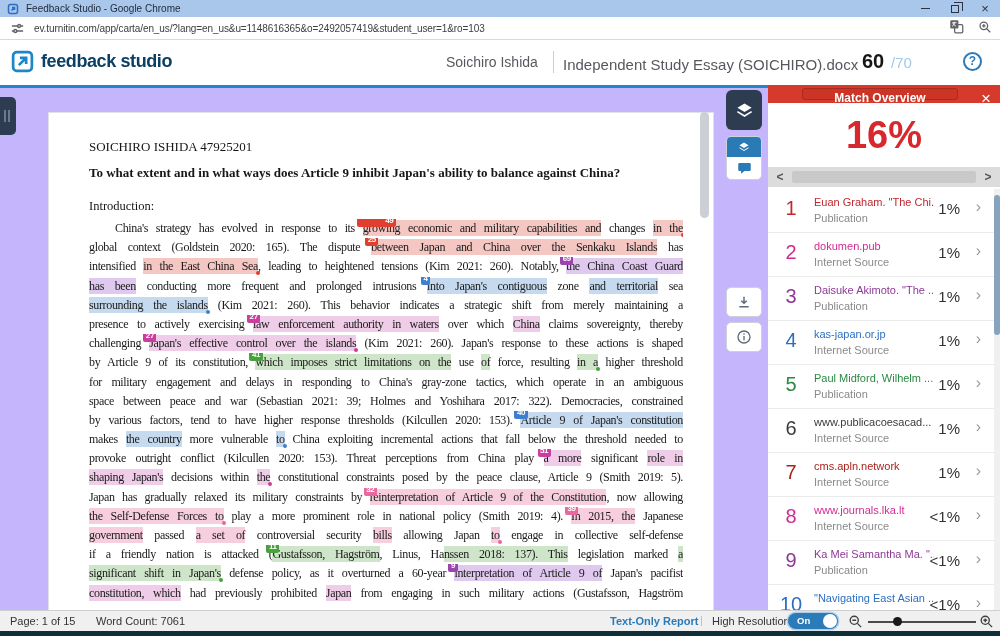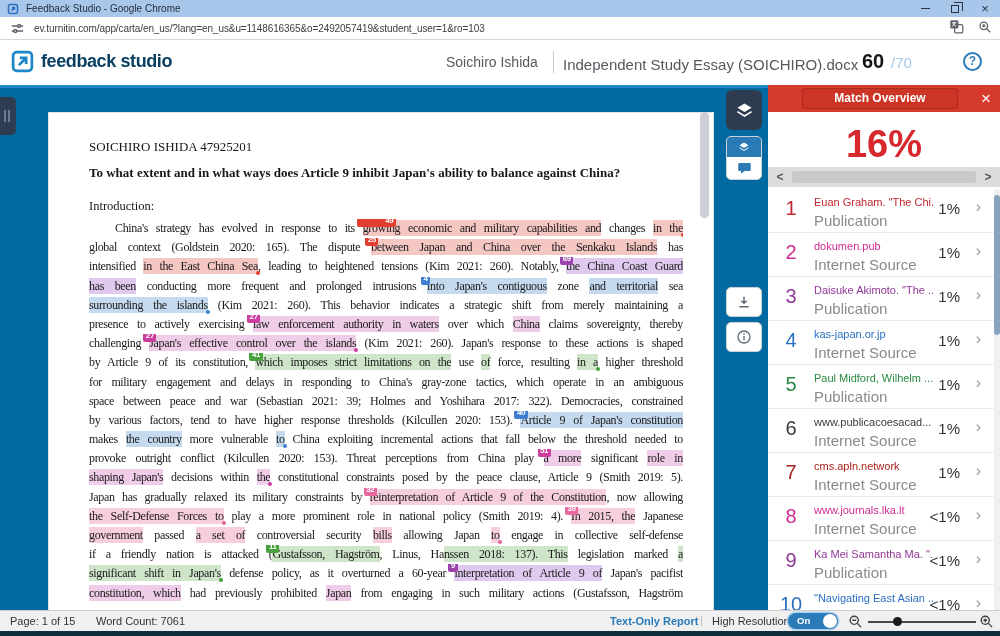--- a/index.html
+++ b/index.html
@@ -1,17 +1,17 @@
 <!DOCTYPE html>
 <html><head>
 <meta charset="utf-8">
 <style>
   * { margin:0; padding:0; box-sizing:border-box; }
   body { font-family:"Liberation Sans", sans-serif; background:#888; }
-  #screen { position:relative; width:1000px; height:636px; background:#0369a1; overflow:hidden; }
+  #screen { position:relative; width:1000px; height:636px; background:#c4b5fd; overflow:hidden; }
 
   
   #titlebar { position:absolute; left:0; top:0; width:1000px; height:17px; background:#a9c6eb; display:flex; align-items:center; }
   #titlebar .favicon { margin-left:7px; width:12px; height:12px; }
   #titlebar .title { margin-left:7px; font-size:10px; color:#1e2a38; }
   .wincontrols { position:absolute; right:0; top:0; height:17px; display:flex; align-items:center; }
   .wc { width:30px; height:17px; display:flex; align-items:center; justify-content:center; color:#2c3441; font-size:11px; cursor:default; }
   .wc .minbar { width:9px; height:1.5px; background:#2c3441; display:block; }
   .wc .rest { width:8px; height:8px; border:1.2px solid #2c3441; position:relative; background:#a9c6eb; }
   .wc .rest::before { content:""; position:absolute; left:2px; top:-4px; width:8px; height:8px; border:1.2px solid #2c3441; border-left:none; border-bottom:none; }
@@ -61,33 +61,33 @@
   #tb-comment-card .bubble { height:23px; display:flex; align-items:center; justify-content:center; color:#2a7ab5; }
   #tb-sim-card { top:186px; height:94px; background:#fff; border:1px solid #efb4ab; border-radius:5px; overflow:hidden; }
   #tb-sim-card .cellA { height:45px; background:#d8382b; color:#fff; display:flex; flex-direction:column; align-items:center; justify-content:center; gap:1px; }
   #tb-sim-card .cellA .num { font-size:12px; font-weight:bold; line-height:1; }
   #tb-sim-card .cellB, #tb-sim-card .cellC { height:24px; display:flex; align-items:center; justify-content:center; color:#d8382b; border-top:1px solid #f2d3cd; }
   #tb-download { top:287px; height:30px; background:#fff; border:1px solid #ccd2d8; border-radius:5px; display:flex; align-items:center; justify-content:center; color:#5f6b76; }
   #tb-info { top:322px; height:30px; background:#fff; border:1px solid #ccd2d8; border-radius:5px; display:flex; align-items:center; justify-content:center; color:#5f6b76; }
 
   
   #panel { position:absolute; left:768px; top:85px; width:232px; height:525px; background:#fff; }
-  #panel-header { position:relative; height:27px; background:#d53a2c; }
+  #panel-header { position:relative; height:18px; background:#d53a2c; }
   #panel-title { position:absolute; left:34px; right:42px; top:3px; bottom:3px; background:#cc3526; border:1px solid #a92b20; border-radius:3px; color:#fff; font-size:12px; font-weight:bold; text-align:center; line-height:19px; }
   #panel-close { position:absolute; right:9px; top:1px; color:#fff; font-size:17px; line-height:25px; }
   #panel-percent { margin-top:8px; height:48px; text-align:center; font-size:38px; font-weight:bold; color:#d7282d; line-height:48px; }
   #panel-nav { position:absolute; left:0; top:82px; width:232px; height:20px; background:#dcdcdc; }
   #panel-nav .track { position:absolute; left:24px; right:24px; top:4px; bottom:4px; background:#c9c9c9; border-radius:2px; }
   .nav-arrow { position:absolute; top:0; width:24px; height:20px; text-align:center; line-height:20px; font-size:12px; color:#555; font-weight:bold; }
   #nav-prev { left:0; } #nav-next { right:0; }
   #source-list { position:absolute; left:0; top:104px; width:226px; height:421px; overflow:hidden; }
   .src-row { position:relative; height:44px; border-bottom:1px solid #ebebeb; }
   .src-num { position:absolute; left:8px; top:8px; width:30px; font-size:20px; text-align:center; }
   .src-title { position:absolute; left:46px; top:7px; width:120px; font-size:11px; white-space:nowrap; overflow:hidden; }
-  .src-type { position:absolute; left:46px; top:23px; font-size:15px; color:#8a8a8a; }
+  .src-type { position:absolute; left:46px; top:23px; font-size:11px; color:#8a8a8a; }
   .src-pct { position:absolute; right:34px; top:11px; font-size:15px; color:#333; }
   .src-chev { position:absolute; right:13px; top:9px; font-size:16px; color:#9a9a9a; }
   #panel-scroll { position:absolute; left:226px; top:104px; width:6px; height:421px; background:#f0f0f0; }
   #panel-scroll .pthumb { position:absolute; left:0; top:6px; width:6px; height:140px; background:#86a3c0; border-radius:3px; }
 
   
   #statusbar { position:absolute; left:0; top:610px; width:1000px; height:21px; background:#f0f0f0; border-top:1px solid #cfcfcf; font-size:11px; color:#333; }
   .sb-page { position:absolute; left:10px; top:4px; }
   .sb-wc { position:absolute; left:96px; top:4px; }
   .sb-textonly { position:absolute; left:610px; top:4px; color:#2b7bb9; font-weight:bold; }

